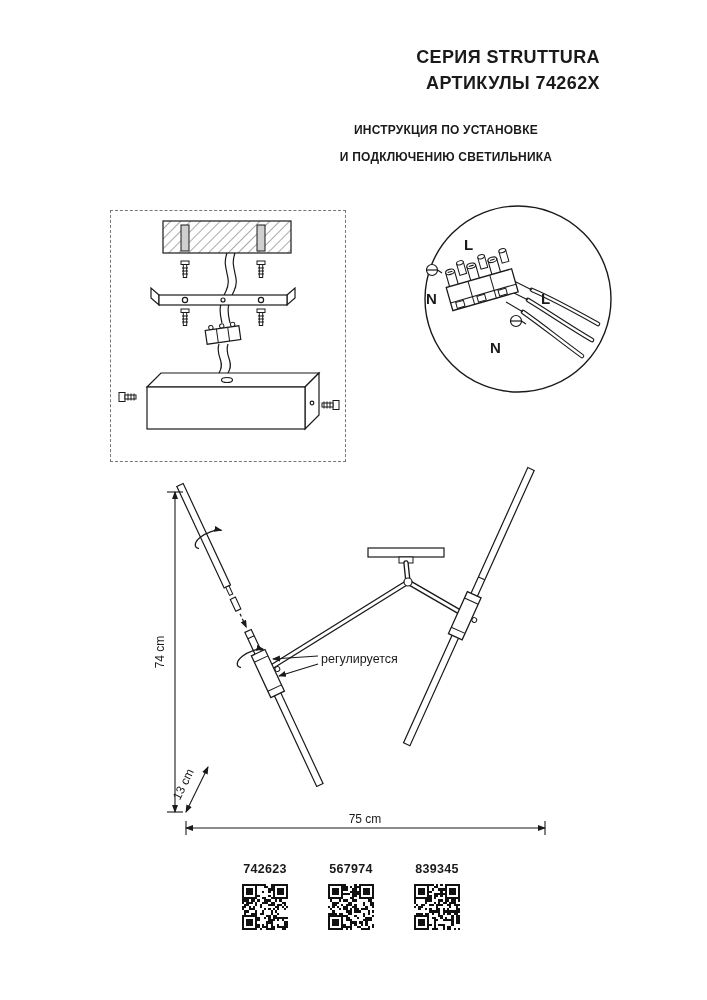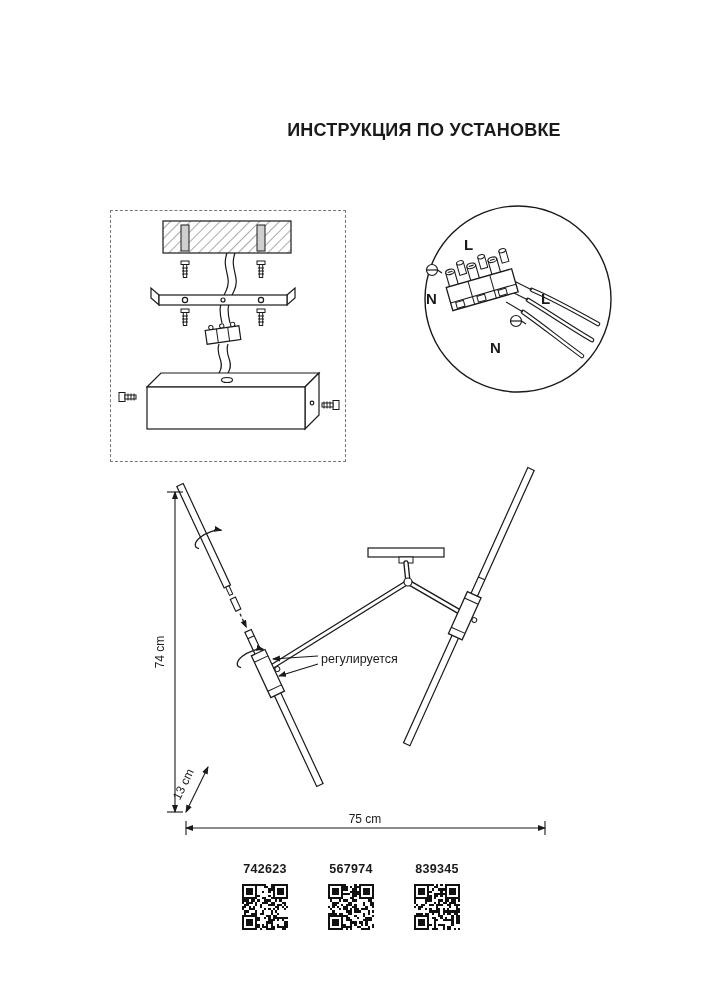--- a/index.html
+++ b/index.html
@@ -1,41 +1,46 @@
 <!DOCTYPE html>
 <html><head>
 <meta charset="utf-8">
 <style>
   html,body{margin:0;padding:0;background:#fff;}
   .page{position:relative;width:707px;height:1000px;background:#fff;overflow:hidden;
         font-family:"Liberation Sans","DejaVu Sans",sans-serif;color:#1a1a1a;}
   .hdr{position:absolute;top:44px;right:107px;text-align:right;
        font-size:18px;font-weight:bold;line-height:26px;letter-spacing:.4px;white-space:nowrap;}
-  .ttl{position:absolute;top:117px;left:224px;width:400px;text-align:center;
-       font-size:18px;font-weight:bold;line-height:27px;letter-spacing:.2px;}
+  .ttl{position:absolute;top:117px;left:246px;width:400px;text-align:center;
+       font-size:12px;font-weight:bold;line-height:27px;letter-spacing:.2px;}
   .mountbox{position:absolute;left:110px;top:210px;width:236px;height:252px;border:1px dashed #777;box-sizing:border-box;}
   .wiring{position:absolute;left:408px;top:200px;}
   .fixture{position:absolute;left:140px;top:455px;}
   .articles{position:absolute;left:222px;top:849px;display:flex;}
   .artcol{width:86px;text-align:center;margin-top:13px;}
   .artnum{font-size:12.5px;font-weight:bold;letter-spacing:.3px;}
   .qr{margin-top:8px;display:inline-block;line-height:0;}
   svg text{fill:#1a1a1a;font-family:"Liberation Sans","DejaVu Sans",sans-serif;}
   text.lbl-ln{font-size:15px;font-weight:bold;}
   text.lbl-dim{font-size:12px;}
   text.lbl-adj{font-size:12.5px;}
 </style>
 </head>
 <body>
 
 <div class="page">
 
+  <div class="hdr">
+    <div>СЕРИЯ STRUTTURA</div>
+    <div>АРТИКУЛЫ 74262X</div>
+  </div>
 
   <div class="ttl">
     <div>ИНСТРУКЦИЯ ПО УСТАНОВКЕ</div>
+    <div>И ПОДКЛЮЧЕНИЮ СВЕТИЛЬНИКА</div>
   </div>
 
   <div class="mountbox">
     <svg width="234" height="250" viewBox="0 0 234 250">
       <defs>
         <pattern id="hatch" width="7" height="7" patternUnits="userSpaceOnUse" patternTransform="rotate(45)">
           <rect width="7" height="7" fill="#fff"></rect>
           <line x1="0" y1="0" x2="0" y2="7" stroke="#555" stroke-width="1"></line>
         </pattern>
         <g id="scrV" fill="#fff" stroke="#1a1a1a" stroke-width="1">

